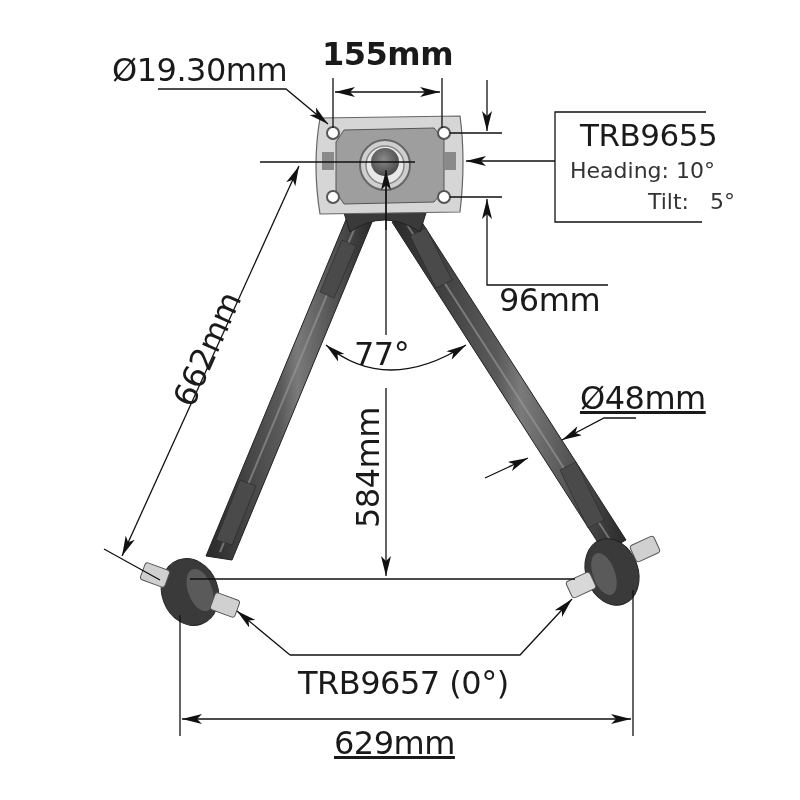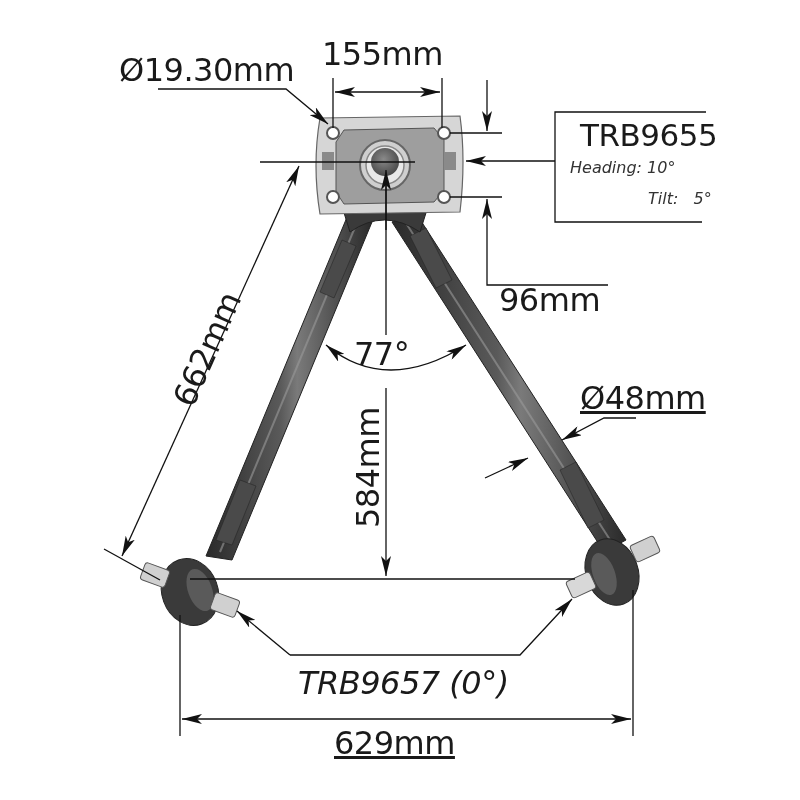--- a/index.html
+++ b/index.html
@@ -2,21 +2,21 @@
 <html><head>
   <meta charset="utf-8">
   <style>
     html, body { margin: 0; padding: 0; background: #ffffff; }
     body { width: 800px; height: 800px; position: relative; overflow: hidden;
            font-family: "DejaVu Sans", sans-serif; }
     #canvas { position: absolute; left: 0; top: 0; width: 800px; height: 800px; }
     .lbl { position: absolute; color: #1a1a1a; white-space: nowrap; line-height: 1;
            font-family: "DejaVu Sans", sans-serif; font-weight: normal; }
     .big { font-size: 32px; letter-spacing: -0.5px; }
-    .med { font-size: 16px; color: #333; font-style: italic; }
+    .med { font-size: 22px; color: #333; }
     .rot { transform-origin: left top; }
   </style>
 </head>
 <body>
 
 <svg id="canvas" viewBox="0 0 800 800" xmlns="http://www.w3.org/2000/svg">
   <defs>
     <marker id="ah" viewBox="0 0 20 10" refX="20" refY="5" markerWidth="20" markerHeight="10" orient="auto-start-reverse" markerUnits="userSpaceOnUse">
       <path d="M0,0 L20,5 L0,10 L5,5 z" fill="#111"></path>
     </marker>
@@ -112,24 +112,24 @@
 
     <polyline points="290,655 520,655 572,599" marker-end="url(#ah)"></polyline>
     <line x1="290" y1="655" x2="237" y2="611" marker-end="url(#ah)"></line>
 
     <line x1="180" y1="615" x2="180" y2="736"></line>
     <line x1="633" y1="590" x2="633" y2="736"></line>
     <line x1="182" y1="719" x2="631" y2="719" marker-start="url(#ah)" marker-end="url(#ah)"></line>
   </g>
 </svg>
 
-<div class="lbl big" style="left:119px; top:54px;">Ø19.30mm</div>
-<div class="lbl big" style="left:322px; top:38px;">155mm</div>
+<div class="lbl big" style="left:112px; top:54px;">Ø19.30mm</div>
+<div class="lbl big" style="left:322px; top:38px;font-weight:bold;">155mm</div>
 <div class="lbl big" style="left:580px; top:120px; font-size:31px;text-align:center;">TRB9655</div>
 <div class="lbl med" style="left:570px; top:160px;">Heading: 10°</div>
 <div class="lbl med" style="left:648px; top:191px; white-space:pre;">Tilt:   5°</div>
 <div class="lbl big" style="left:499px; top:248px;margin-top:36px;">96mm</div>
 <div class="lbl big rot" style="left:168px; top:398px; transform: rotate(-66deg);">662mm</div>
 <div class="lbl big" style="left:354px; top:338px;">77°</div>
 <div class="lbl big rot" style="left:352px; top:528px; transform: rotate(-90deg);">584mm</div>
 <div class="lbl big" style="left:580px; top:382px;text-decoration:underline;">Ø48mm</div>
-<div class="lbl big" style="left:298px; top:667px;font-style:italic;">TRB9657 (0°)</div>
+<div class="lbl big" style="left:298px; top:667px;">TRB9657 (0°)</div>
 <div class="lbl big" style="left:334px; top:727px;text-decoration:underline;">629mm</div>
 
 </body></html>

